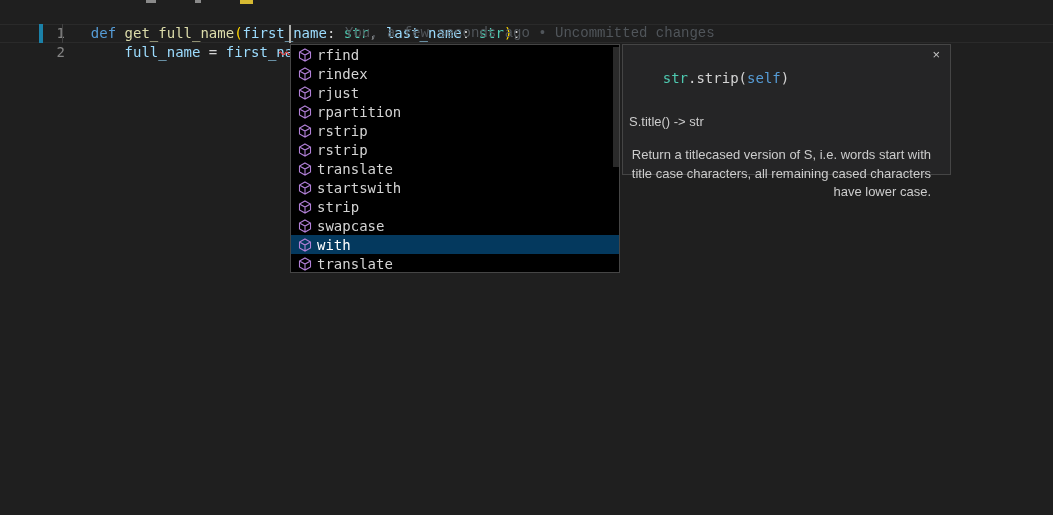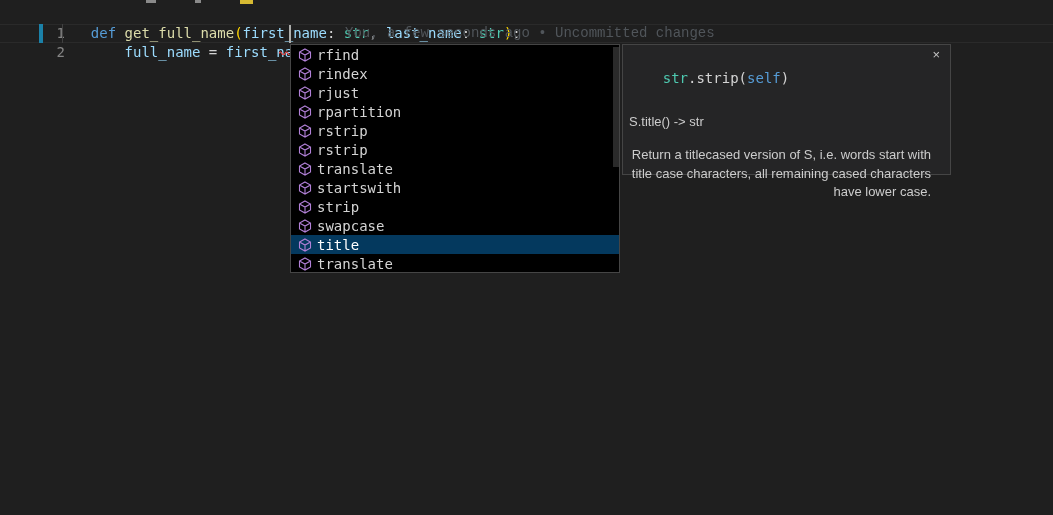--- a/index.html
+++ b/index.html
@@ -149,21 +149,21 @@
           <path d="M8 2 L13.5 5 V11 L8 14 L2.5 11 V5 Z M2.5 5 L8 8 L13.5 5 M8 8 V14" fill="none" stroke="#b180d7" stroke-width="1.1"></path>
         </svg></span><span>startswith</span></div>
   <div class="suggest-row"><span class="icon"><svg width="16" height="16" viewBox="0 0 16 16">
           <path d="M8 2 L13.5 5 V11 L8 14 L2.5 11 V5 Z M2.5 5 L8 8 L13.5 5 M8 8 V14" fill="none" stroke="#b180d7" stroke-width="1.1"></path>
         </svg></span><span>strip</span></div>
   <div class="suggest-row"><span class="icon"><svg width="16" height="16" viewBox="0 0 16 16">
           <path d="M8 2 L13.5 5 V11 L8 14 L2.5 11 V5 Z M2.5 5 L8 8 L13.5 5 M8 8 V14" fill="none" stroke="#b180d7" stroke-width="1.1"></path>
         </svg></span><span>swapcase</span></div>
   <div class="suggest-row selected"><span class="icon"><svg width="16" height="16" viewBox="0 0 16 16">
           <path d="M8 2 L13.5 5 V11 L8 14 L2.5 11 V5 Z M2.5 5 L8 8 L13.5 5 M8 8 V14" fill="none" stroke="#b180d7" stroke-width="1.1"></path>
-        </svg></span><span>title</span></div>
+        </svg></span><span>with</span></div>
   <div class="suggest-row"><span class="icon"><svg width="16" height="16" viewBox="0 0 16 16">
           <path d="M8 2 L13.5 5 V11 L8 14 L2.5 11 V5 Z M2.5 5 L8 8 L13.5 5 M8 8 V14" fill="none" stroke="#b180d7" stroke-width="1.1"></path>
         </svg></span><span>translate</span></div>
   <div class="suggest-scrollbar"></div>
 </div>
 
 <div class="docs-panel">
   <div class="docs-close">×</div>
   <div class="docs-signature mono">
     <span class="tok-type">str</span><span class="tok-punc">.strip(</span><span class="tok-kw">self</span><span class="tok-punc">)</span>

